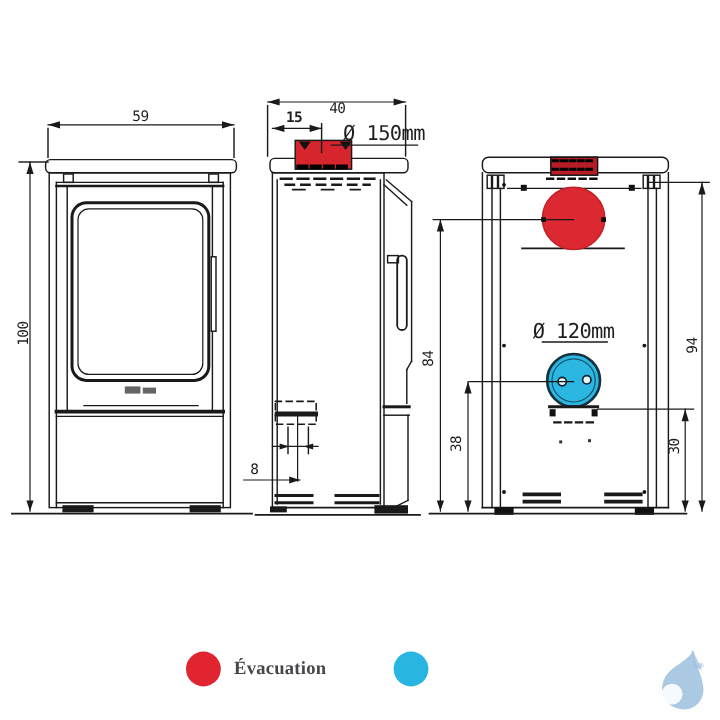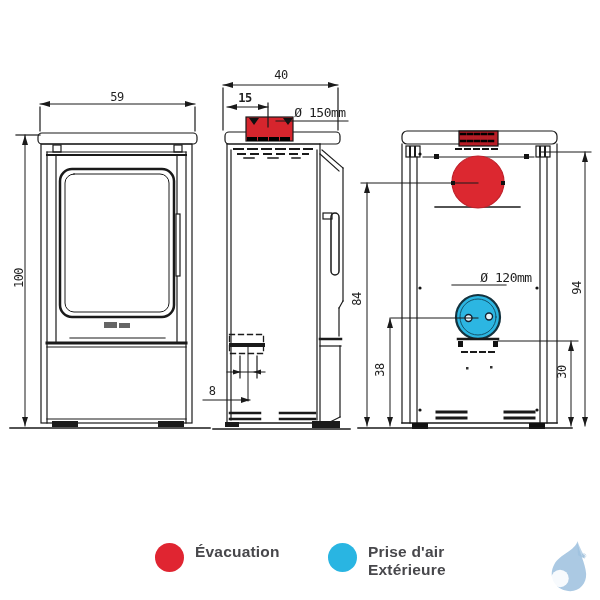--- a/index.html
+++ b/index.html
@@ -3,22 +3,22 @@
 <meta charset="utf-8">
 <style>
   html,body{margin:0;padding:0;background:#fff;}
   .canvas{position:relative;width:600px;height:600px;background:#ffffff;overflow:hidden;
           font-family:"Liberation Sans",sans-serif;}
   .drawing-svg{position:absolute;left:0;top:0;}
   .dim{position:absolute;transform:translate(-50%,-50%);
        font-family:"DejaVu Sans Mono",monospace;font-size:12px;color:#1f1f1f;
        white-space:nowrap;letter-spacing:-0.5px;}
   .dim.v{transform:translate(-50%,-50%) rotate(-90deg);}
-  .dim.dia{font-size:13px;}
-  .legend-item{position:absolute;display:flex;align-items:flex-start;gap:11px;}
+  .dim.dia{font-size:17px;}
+  .legend-item{position:absolute;display:flex;align-items:center;gap:11px;font-family:Liberation Serif, serif;}
   .dot{width:29px;height:29px;border-radius:50%;flex:0 0 auto;}
   .legend-text{display:flex;flex-direction:column;font-size:15.5px;line-height:18px;
                font-weight:bold;color:#47474b;letter-spacing:0.2px;}
   .logo-wrap{position:absolute;left:543px;top:539px;width:48px;height:58px;}
   .registered{position:absolute;left:581px;top:552px;font-size:6px;color:#8fb4d4;
               font-family:"DejaVu Sans",sans-serif;}
 </style>
 </head>
 <body>
 
@@ -218,42 +218,38 @@
 
     <line x1="498" y1="341" x2="578" y2="341" stroke-width="1"></line>
     <line x1="571" y1="341" x2="571" y2="426" stroke-width="1"></line>
     <polygon points="571,341 568,351 574,351" fill="#1a1a1a" stroke="none"></polygon>
     <polygon points="571,426 568,417 574,417" fill="#1a1a1a" stroke="none"></polygon>
   </g>
 </svg>
 
 <div class="dim" style="left:117px;top:97px;">59</div>
 <div class="dim v" style="left:19px;top:278px;">100</div>
-<div class="dim" style="left:281px;top:75px;">40</div>
+<div class="dim" style="left:281px;top:90px;">40</div>
 <div class="dim" style="left:245px;top:98px;font-weight:bold;">15</div>
 <div class="dim dia" style="left:320px;top:112px;">Ø 150mm</div>
 <div class="dim" style="left:212px;top:391px;">8</div>
 <div class="dim v" style="left:357px;top:299px;">84</div>
 <div class="dim v" style="left:380px;top:370px;">38</div>
 <div class="dim v" style="left:577px;top:288px;">94</div>
 <div class="dim v" style="left:562px;top:372px;">30</div>
-<div class="dim dia" style="left:478px;top:277px;margin-left:28px;">Ø 120mm</div>
+<div class="dim dia" style="left:478px;top:277px;">Ø 120mm</div>
 
 <div class="legend-item" style="left:155px;top:543px;">
   <span class="dot" style="background:#e02531;"></span>
   <span class="legend-text">
     <span>Évacuation</span>
   </span>
 </div>
 <div class="legend-item" style="left:328px;top:543px;">
   <span class="dot" style="background:#29b5e2;"></span>
-  <span class="legend-text">
-    <span>Prise d'air</span>
-    <span>Extérieure</span>
-  </span>
 </div>
 
 <div class="logo-wrap">
   <svg width="48" height="58" viewBox="0 0 40 50">
     <path d="M29,2 C27,10 14,13 9,22 C4,31 8,42 19,44.5 C29,47 37,39.5 36.5,30 C36,21 30,11 29,2 Z" fill="#9cc0de" opacity="0.85"></path>
     <circle cx="14" cy="34" r="7.5" fill="#ffffff" opacity="0.9"></circle>
     <path d="M29,2 C31,8 34,12 35.5,17 L29.5,14 Z" fill="#9cc0de" opacity="0.7"></path>
   </svg>
 </div>
 <div class="registered">®</div>

